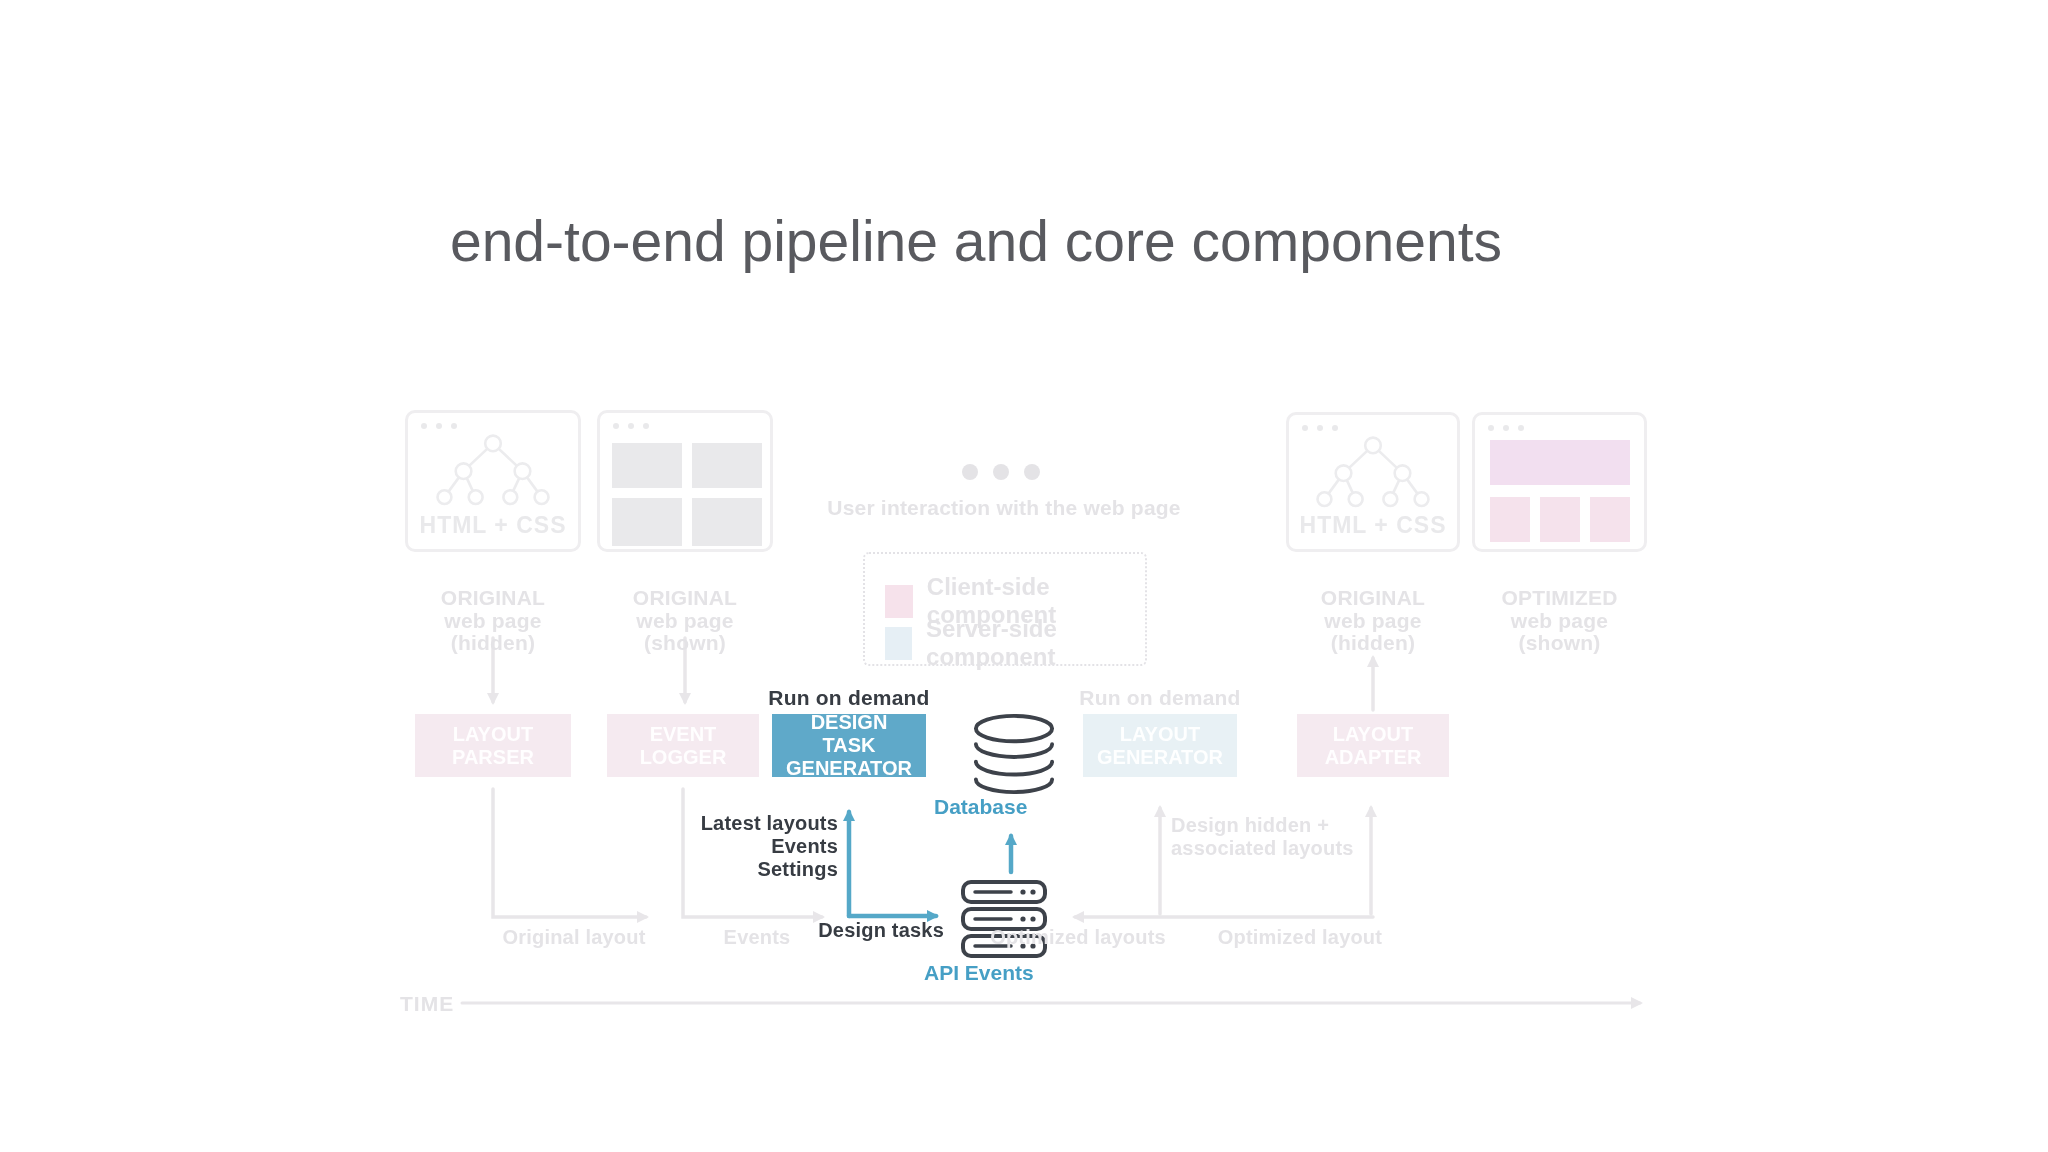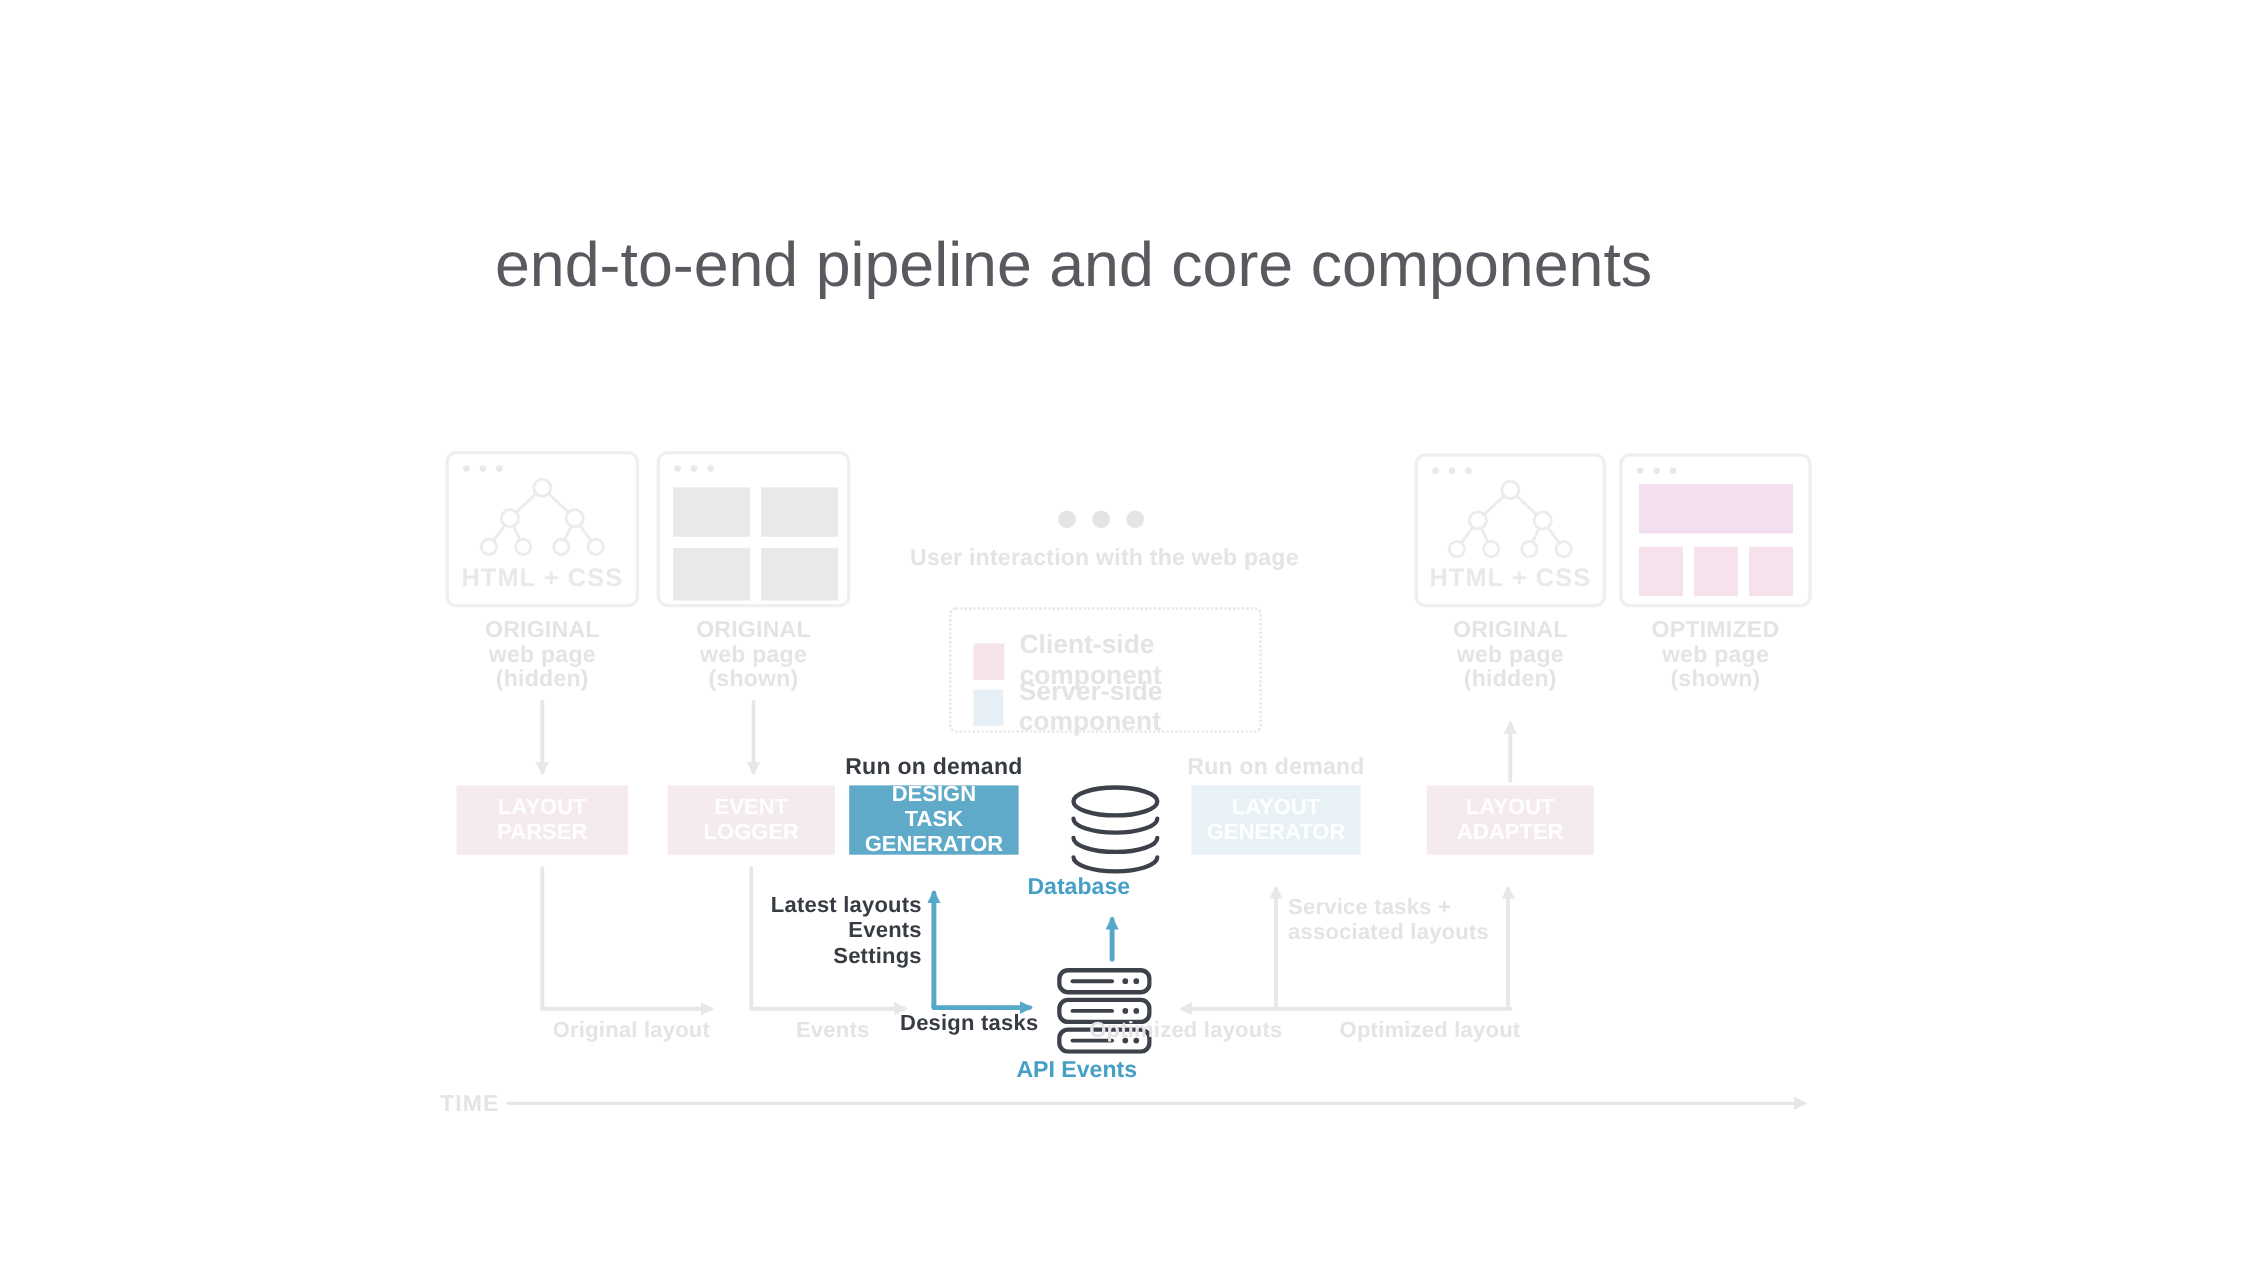--- a/index.html
+++ b/index.html
@@ -19,21 +19,21 @@
   .htmlcss{position:absolute;left:0;bottom:10px;width:100%;text-align:center;font-weight:bold;
            font-size:23px;letter-spacing:1px;color:var(--frame-detail,#e9e9eb);}
   .grid2{position:absolute;left:12px;top:30px;display:grid;grid-template-columns:70px 70px;
          grid-template-rows:45px 48px;gap:10px;}
   .grid2 i{background:var(--frame-detail,#e9e9eb);}
   .optbanner{position:absolute;left:15px;top:25px;width:140px;height:45px;background:var(--opt-banner,#f2dff0);}
   .optrow{position:absolute;left:15px;top:82px;display:flex;gap:10px;}
   .optrow i{width:40px;height:45px;background:var(--opt-block,#f5e2ec);}
   
   .cap{position:absolute;text-align:center;font-weight:bold;font-size:21px;line-height:22.5px;
-       color:var(--faded-text,#e4e3e6);letter-spacing:.2px;}
+       color:var(--faded-text,#e4e3e6);letter-spacing:.2px;margin-top:25px;}
   .fadelbl{position:absolute;font-weight:bold;font-size:20px;color:var(--faded-text,#e4e3e6);letter-spacing:.2px;}
   .darklbl{position:absolute;font-weight:bold;font-size:20px;color:var(--ink,#373c43);letter-spacing:.2px;}
   .teallbl{position:absolute;font-weight:bold;font-size:21px;color:var(--teal-text,#469fc5);}
   
   .legend{position:absolute;left:863px;top:552px;width:284px;height:114px;border:2px dotted #e3e2e6;
           border-radius:6px;box-sizing:border-box;}
   .lrow{position:absolute;left:20px;display:flex;align-items:center;gap:14px;}
   .lrow i{width:33px;height:33px;display:block;}
   .lrow span{font-weight:bold;font-size:24px;color:var(--faded-text,#e4e3e6);}
   
@@ -236,19 +236,19 @@
     <div>Events</div>
     <div>Settings</div>
   </div>
   <div class="darklbl" style="left:800px;top:919px;width:144px;text-align:right;">Design tasks</div>
 
   <div class="fadelbl" style="left:474px;top:926px;width:200px;text-align:center;">Original layout</div>
   <div class="fadelbl" style="left:657px;top:926px;width:200px;text-align:center;">Events</div>
   <div class="fadelbl" style="left:978px;top:926px;width:200px;text-align:center;">Optimized layouts</div>
   <div class="fadelbl" style="left:1200px;top:926px;width:200px;text-align:center;">Optimized layout</div>
   <div class="fadelbl" style="left:1171px;top:814px;width:220px;line-height:23px;">
-    <div>Service tasks +</div>
+    <div>Design hidden +</div>
     <div>associated layouts</div>
   </div>
 
   <div class="fadelbl" style="left:400px;top:992px;font-size:21px;letter-spacing:1px;">TIME</div>
 
 </div>
 
 </body></html>

